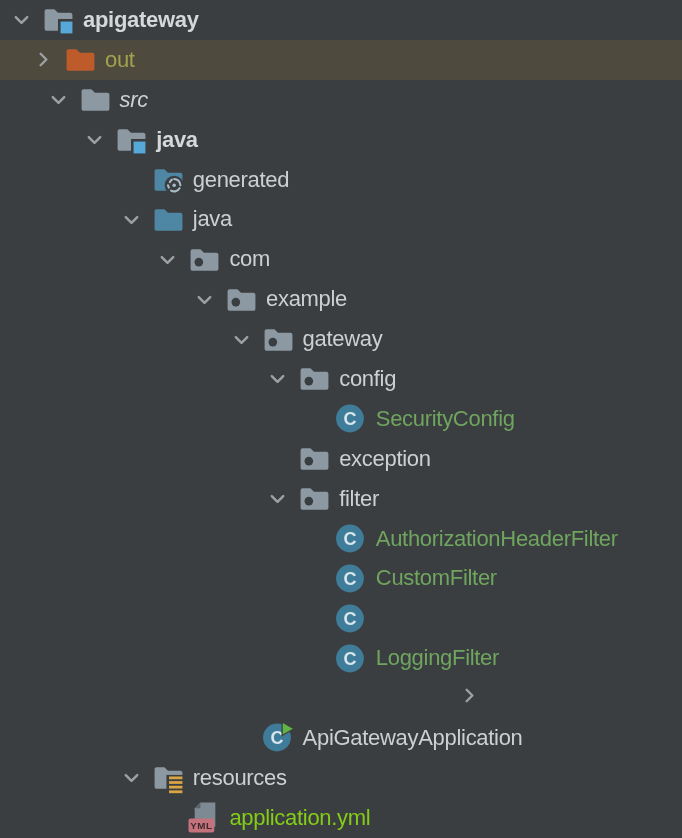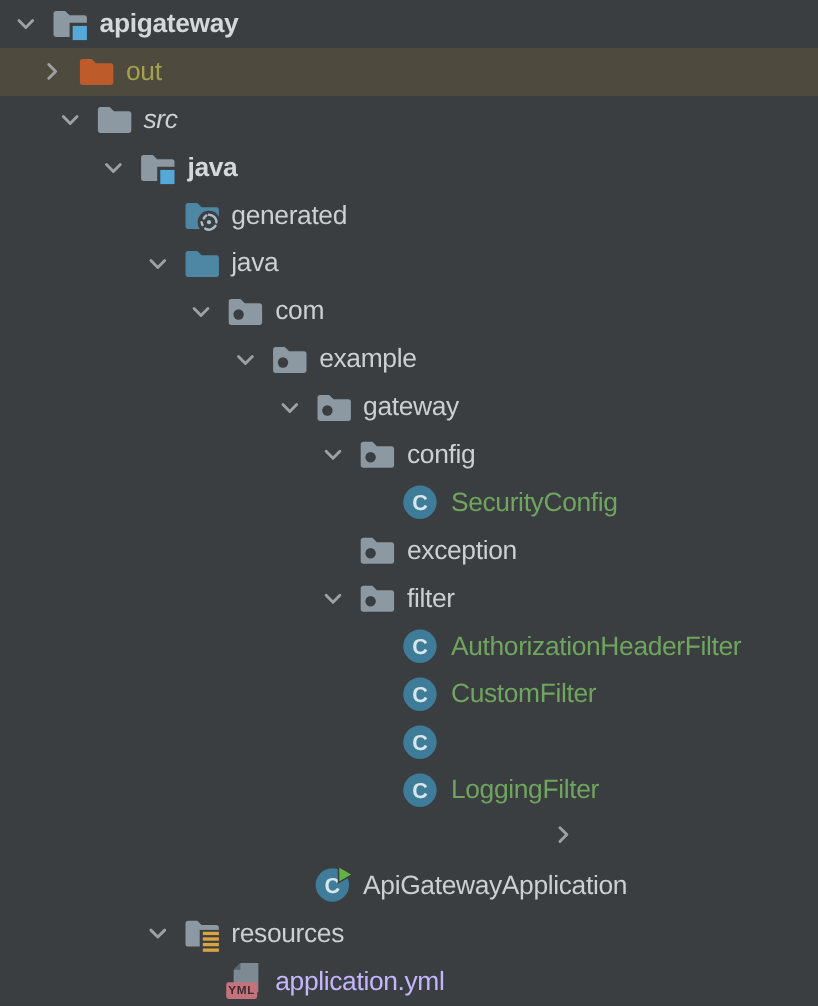--- a/index.html
+++ b/index.html
@@ -28,21 +28,21 @@
     flex:0 0 33px;width:33px;height:33px;margin-right:8px;
     display:flex;align-items:center;justify-content:center;
   }
   .lbl{
     font-size:22px;letter-spacing:-0.3px;
     color:#CDD0D2;line-height:39.9px;
   }
   .lbl.bold{font-weight:700;color:#D5D8DA;}
   .lbl.excluded{color:#A3A14D;}
   .lbl.class-green{color:#6FA55E;}
-  .lbl.yaml-blue{color:#c4b5fd;}
+  .lbl.yaml-blue{color:#84cc16;}
 </style>
 </head>
 <body style="--sel-bg: #4E4A3E;">
 
 <div id="project-tree">
     <div class="row" style="padding-left: 8px;">
       <span class="chev">
         <svg width="23" height="23" viewBox="0 0 24 24">
           <path d="M6 9.5 L12 15.5 L18 9.5" fill="none" stroke="#9EA1A4" stroke-width="2.5" stroke-linecap="round" stroke-linejoin="round"></path>
         </svg>

